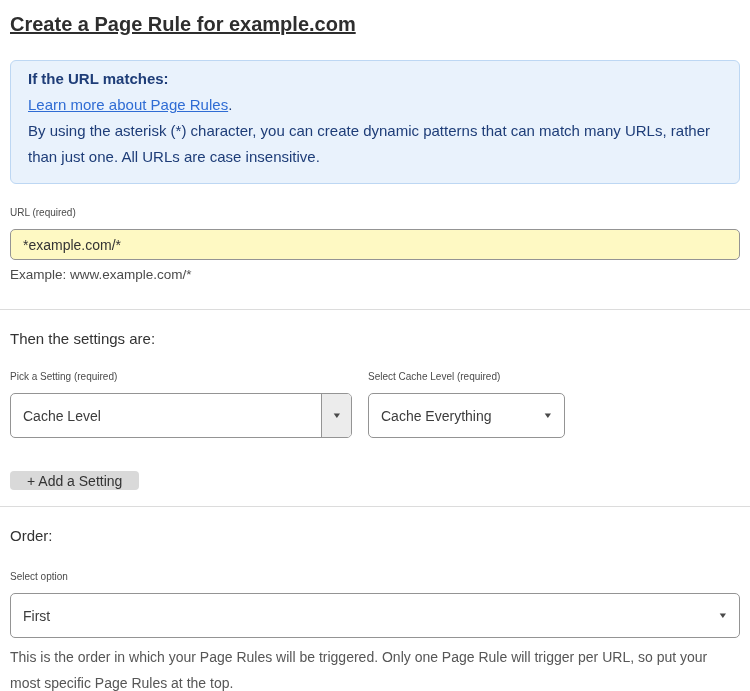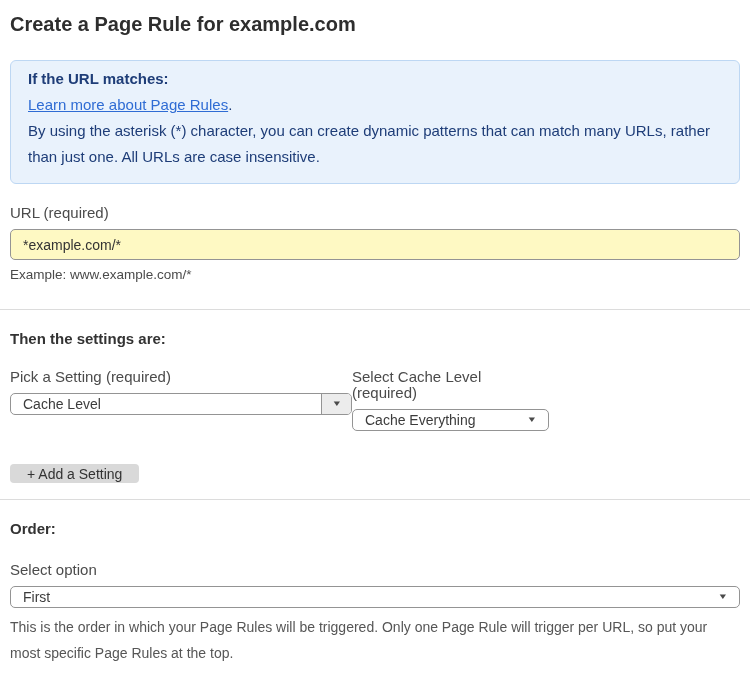--- a/index.html
+++ b/index.html
@@ -13,20 +13,21 @@
     overflow: hidden;
   }
   .container { padding: 0 10px; }
 
   .page-title {
     margin: 12px 0 0;
     font-size: 20px;
     line-height: 24px;
     font-weight: 700;
     color: #2e2e2e;
+    text-decoration: underline;
   }
 
   .info-box {
     margin-top: 24px;
     background: #e9f2fc;
     border: 1px solid #bdd7f3;
     border-radius: 6px;
     padding: 5px 17px 13px;
     color: #1e3d78;
     font-size: 15px;
@@ -34,21 +35,21 @@
   }
   .info-box .info-heading { font-weight: 700; }
   .info-link {
     color: #2f6cd4;
     text-decoration: underline;
     cursor: pointer;
   }
 
   .field-label {
     margin-top: 21px;
-    font-size: 15px;
+    font-size: 10px;
     line-height: 16px;
     color: #4b4b4b;
   }
 
   .url-input {
     display: block;
     margin-top: 8px;
     width: 100%;
     height: 31px;
     border: 1px solid #949494;
@@ -70,32 +71,32 @@
   .divider {
     border: none;
     border-top: 1px solid #dcdcdc;
     margin: 26px -10px 0;
   }
 
   .section-heading {
     margin: 20px 0 0;
     font-size: 15px;
     line-height: 18px;
-    font-weight: 700;
-    color: #333333;
-  }
-
-  .settings-row { display: flex; }
+    font-weight: 400;
+    color: #333333;
+  }
+
+  .settings-row { display: flex; gap: 16px; }
   .settings-col-left { width: 342px; }
   .settings-col-right { width: 197px; }
 
   .select {
     position: relative;
     margin-top: 8px;
-    height: 22px;
+    height: 45px;
     border: 1px solid #949494;
     border-radius: 5px;
     background: #ffffff;
     display: flex;
     align-items: center;
     font-size: 14px;
     color: #3c3c3c;
     cursor: pointer;
   }
   .select .select-value { padding-left: 12px; }

